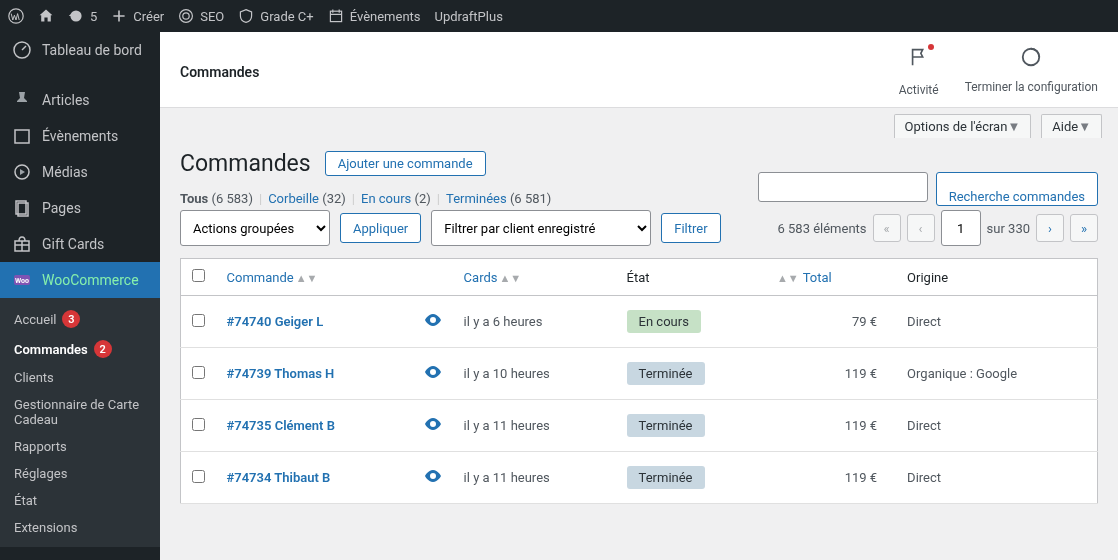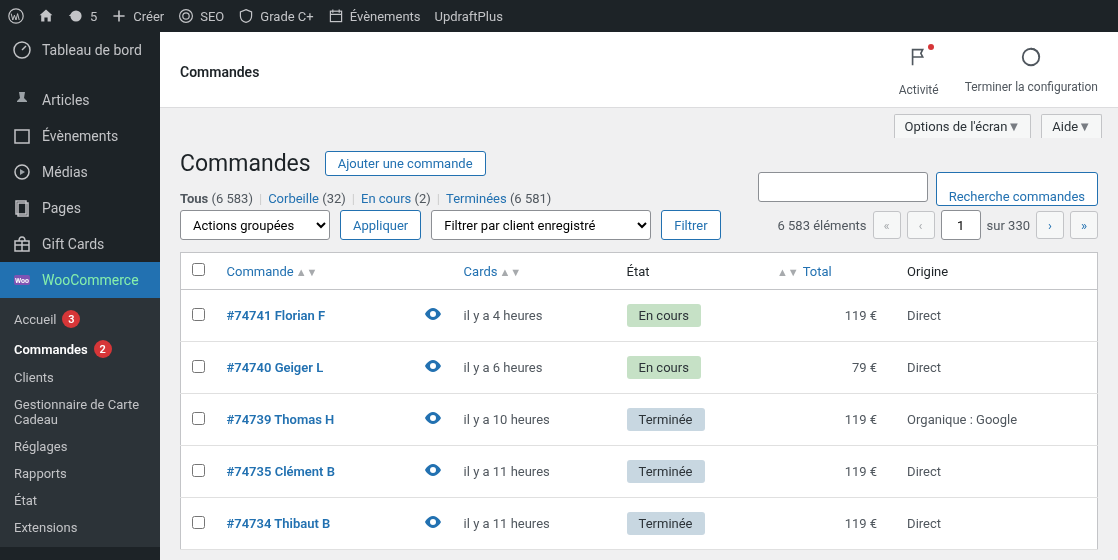--- a/index.html
+++ b/index.html
@@ -37,21 +37,21 @@
 .page-header { display:flex; align-items:center; gap: 14px; margin: 12px 0 14px; }
 .page-header h1 { font-size: 23px; font-weight: 400; color: #1d2327; }
 .page-header .add-btn { border:1px solid #2271b1; color:#2271b1; background:#fff; padding: 4px 12px; font-size:13px; border-radius:3px; cursor:pointer; }
 
 .filters { display:flex; font-size: 13px; gap:6px; margin-bottom: 4px; color:#50575e; }
 .filters a { color: #2271b1; cursor:pointer; }
 .filters .sep { color:#ccc; }
 .filters .count { color:#50575e; }
 
 .actions-row { display:flex; align-items:center; gap:10px; margin-bottom: 12px; flex-wrap: wrap; }
-.actions-row select, .actions-row input[type=text] { border:1px solid #8c8f94; background:#fff; font-size:13px; padding: 4px 8px; border-radius:3px; height:30px; }
+.actions-row select, .actions-row input[type=text] { border:1px solid #8c8f94; background:#fff; font-size:13px; padding: 4px 8px; border-radius:3px; height:36px; }
 .actions-row select { min-width: 150px; }
 .actions-row .sel-wide { min-width: 220px; }
 .actions-row .btn { border:1px solid #2271b1; color:#2271b1; background:#fff; padding: 4px 12px; font-size:13px; border-radius:3px; cursor:pointer; height:30px; }
 .actions-row .spacer { flex-grow: 1; }
 .pagination { display:flex; align-items:center; gap: 6px; font-size:13px; color:#50575e; }
 .pagination .pgbtn { border:1px solid #c3c4c7; background:#f6f7f7; width:28px; height:28px; display:flex; align-items:center; justify-content:center; cursor:pointer; border-radius:3px; color:#2271b1; }
 .pagination .pgbtn.disabled { color:#a7aaad; cursor:default; }
 .pagination input { width:40px; height:28px; text-align:center; border:1px solid #8c8f94; border-radius:3px; }
 
 .search-row { position:absolute; right:20px; top: 140px; display:flex; gap:8px; }
@@ -186,24 +186,24 @@
         <span>Commandes</span>
         <span class="badge">2</span>
       </div>
     <div class="sub-item">
         <span>Clients</span>
       </div>
     <div class="sub-item">
         <span>Gestionnaire de Carte Cadeau</span>
       </div>
     <div class="sub-item">
+        <span>Rapports</span>
+      </div>
+    <div class="sub-item">
         <span>Réglages</span>
-      </div>
-    <div class="sub-item">
-        <span>Rapports</span>
       </div>
     <div class="sub-item">
         <span>État</span>
       </div>
     <div class="sub-item">
         <span>Extensions</span>
       </div>
   </div>
 </div>
 
@@ -282,31 +282,20 @@
           <th class="cb plain"><input type="checkbox" style=""></th>
           <th><span>Commande</span><span class="sort-indicator">▲▼</span></th>
           <th class="plain" style="width:40px"></th>
           <th><span>Cards</span><span class="sort-indicator">▲▼</span></th>
           <th class="plain">État</th>
           <th class="total-col"><span class="sort-indicator">▲▼</span><span>Total</span></th>
           <th class="plain">Origine</th>
         </tr>
       </thead>
       <tbody id="orders-body">
-          <tr>
-            <td class="cb"><input type="checkbox" style=""></td>
-            <td><span class="order-link">#74741 Florian F</span></td>
-            <td class="eye"><svg width="18" height="12" viewBox="0 0 18 12">
-                <path d="M9 0C4 0 1 6 1 6s3 6 8 6 8-6 8-6-3-6-8-6zm0 9a3 3 0 110-6 3 3 0 010 6z" fill="#2271b1"></path>
-              </svg></td>
-            <td>il y a 4 heures</td>
-            <td><span class="status processing">En cours</span></td>
-            <td class="total-col">119 €</td>
-            <td>Direct</td>
-          </tr>
           <tr>
             <td class="cb"><input type="checkbox" style=""></td>
             <td><span class="order-link">#74740 Geiger L</span></td>
             <td class="eye"><svg width="18" height="12" viewBox="0 0 18 12">
                 <path d="M9 0C4 0 1 6 1 6s3 6 8 6 8-6 8-6-3-6-8-6zm0 9a3 3 0 110-6 3 3 0 010 6z" fill="#2271b1"></path>
               </svg></td>
             <td>il y a 6 heures</td>
             <td><span class="status processing">En cours</span></td>
             <td class="total-col">79 €</td>
             <td>Direct</td>

